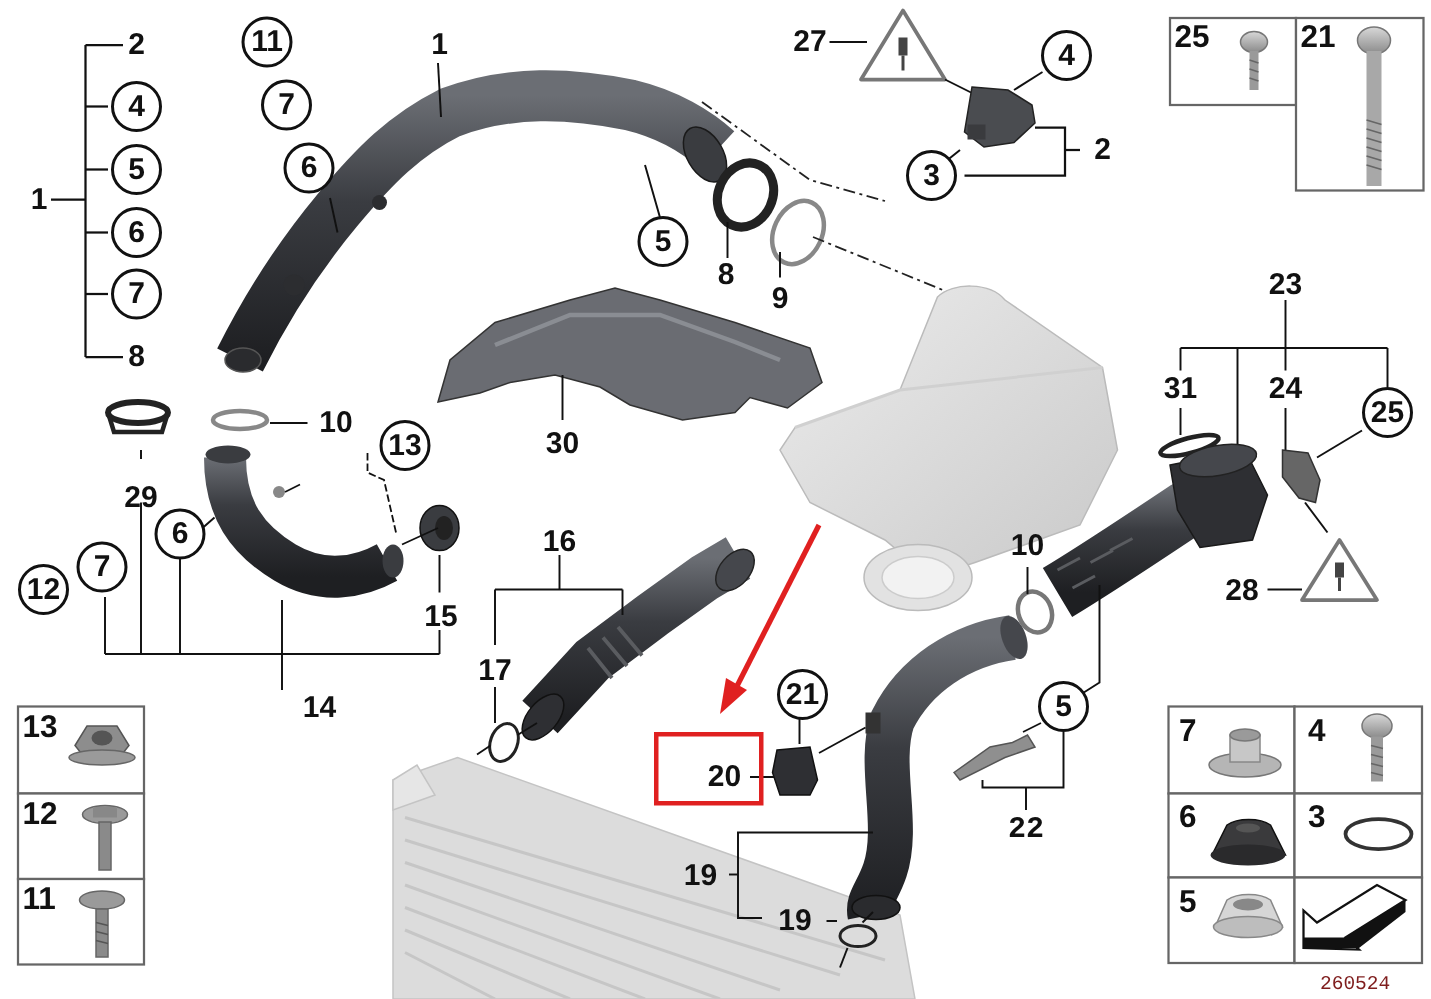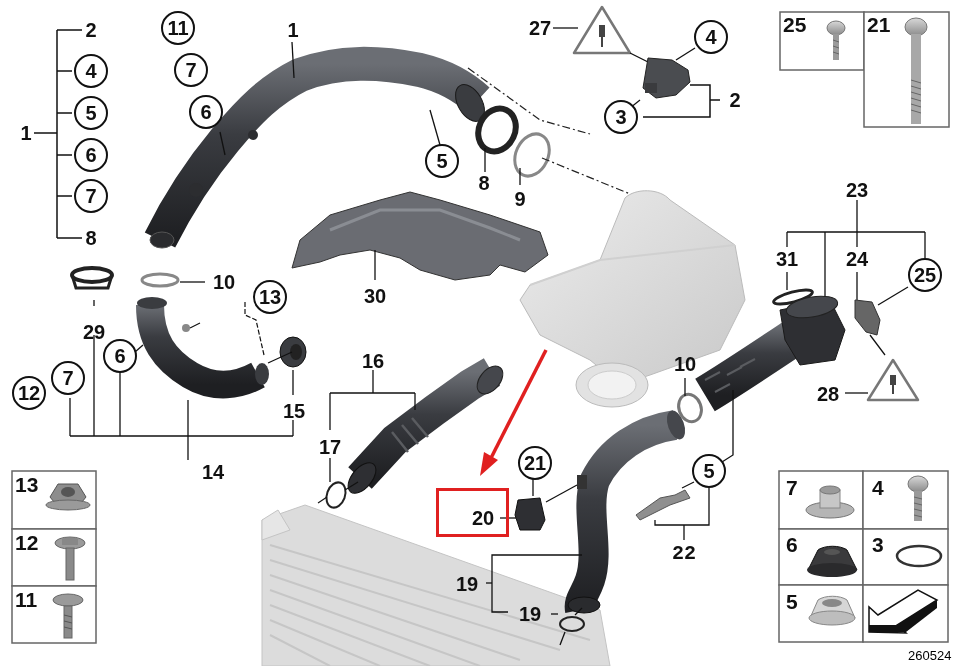--- a/index.html
+++ b/index.html
@@ -2,21 +2,21 @@
 <html><head>
 <meta charset="utf-8">
 <style>
   html,body{margin:0;padding:0;background:#fff;}
   body{width:954px;height:666px;position:relative;overflow:hidden;font-family:"Liberation Sans",sans-serif;}
   #stage{position:absolute;left:0;top:0;width:954px;height:666px;}
   .lbl{position:absolute;font-family:"Liberation Sans",sans-serif;font-weight:bold;color:#111;font-size:20px;line-height:20px;transform:translate(-50%,-50%);white-space:nowrap;}
   .circ{position:absolute;width:34px;height:34px;border:2px solid #111;border-radius:50%;background:#fff;box-sizing:border-box;transform:translate(-50%,-50%);display:flex;align-items:center;justify-content:center;font-weight:bold;font-size:20px;color:#111;font-family:"Liberation Sans",sans-serif;}
   .box-lbl{position:absolute;font-weight:bold;font-size:21px;color:#111;font-family:"Liberation Sans",sans-serif;}
   .highlight{position:absolute;border:3px solid #e02020;box-sizing:border-box;}
-  .doc-id{position:absolute;font-size:13px;color:#000000;font-family:Liberation Sans, sans-serif;margin-left:28px;}
+  .doc-id{position:absolute;font-size:13px;color:#7f1d1d;font-family:Liberation Mono, monospace;}
 </style>
 </head>
 <body>
 
 <div id="stage">
 
 <svg width="954" height="666" viewBox="0 0 954 666" style="position:absolute;left:0;top:0">
   <defs>
     <linearGradient id="hoseG" x1="0" y1="0" x2="0" y2="1">
       <stop offset="0" stop-color="#6b6e74"></stop>

